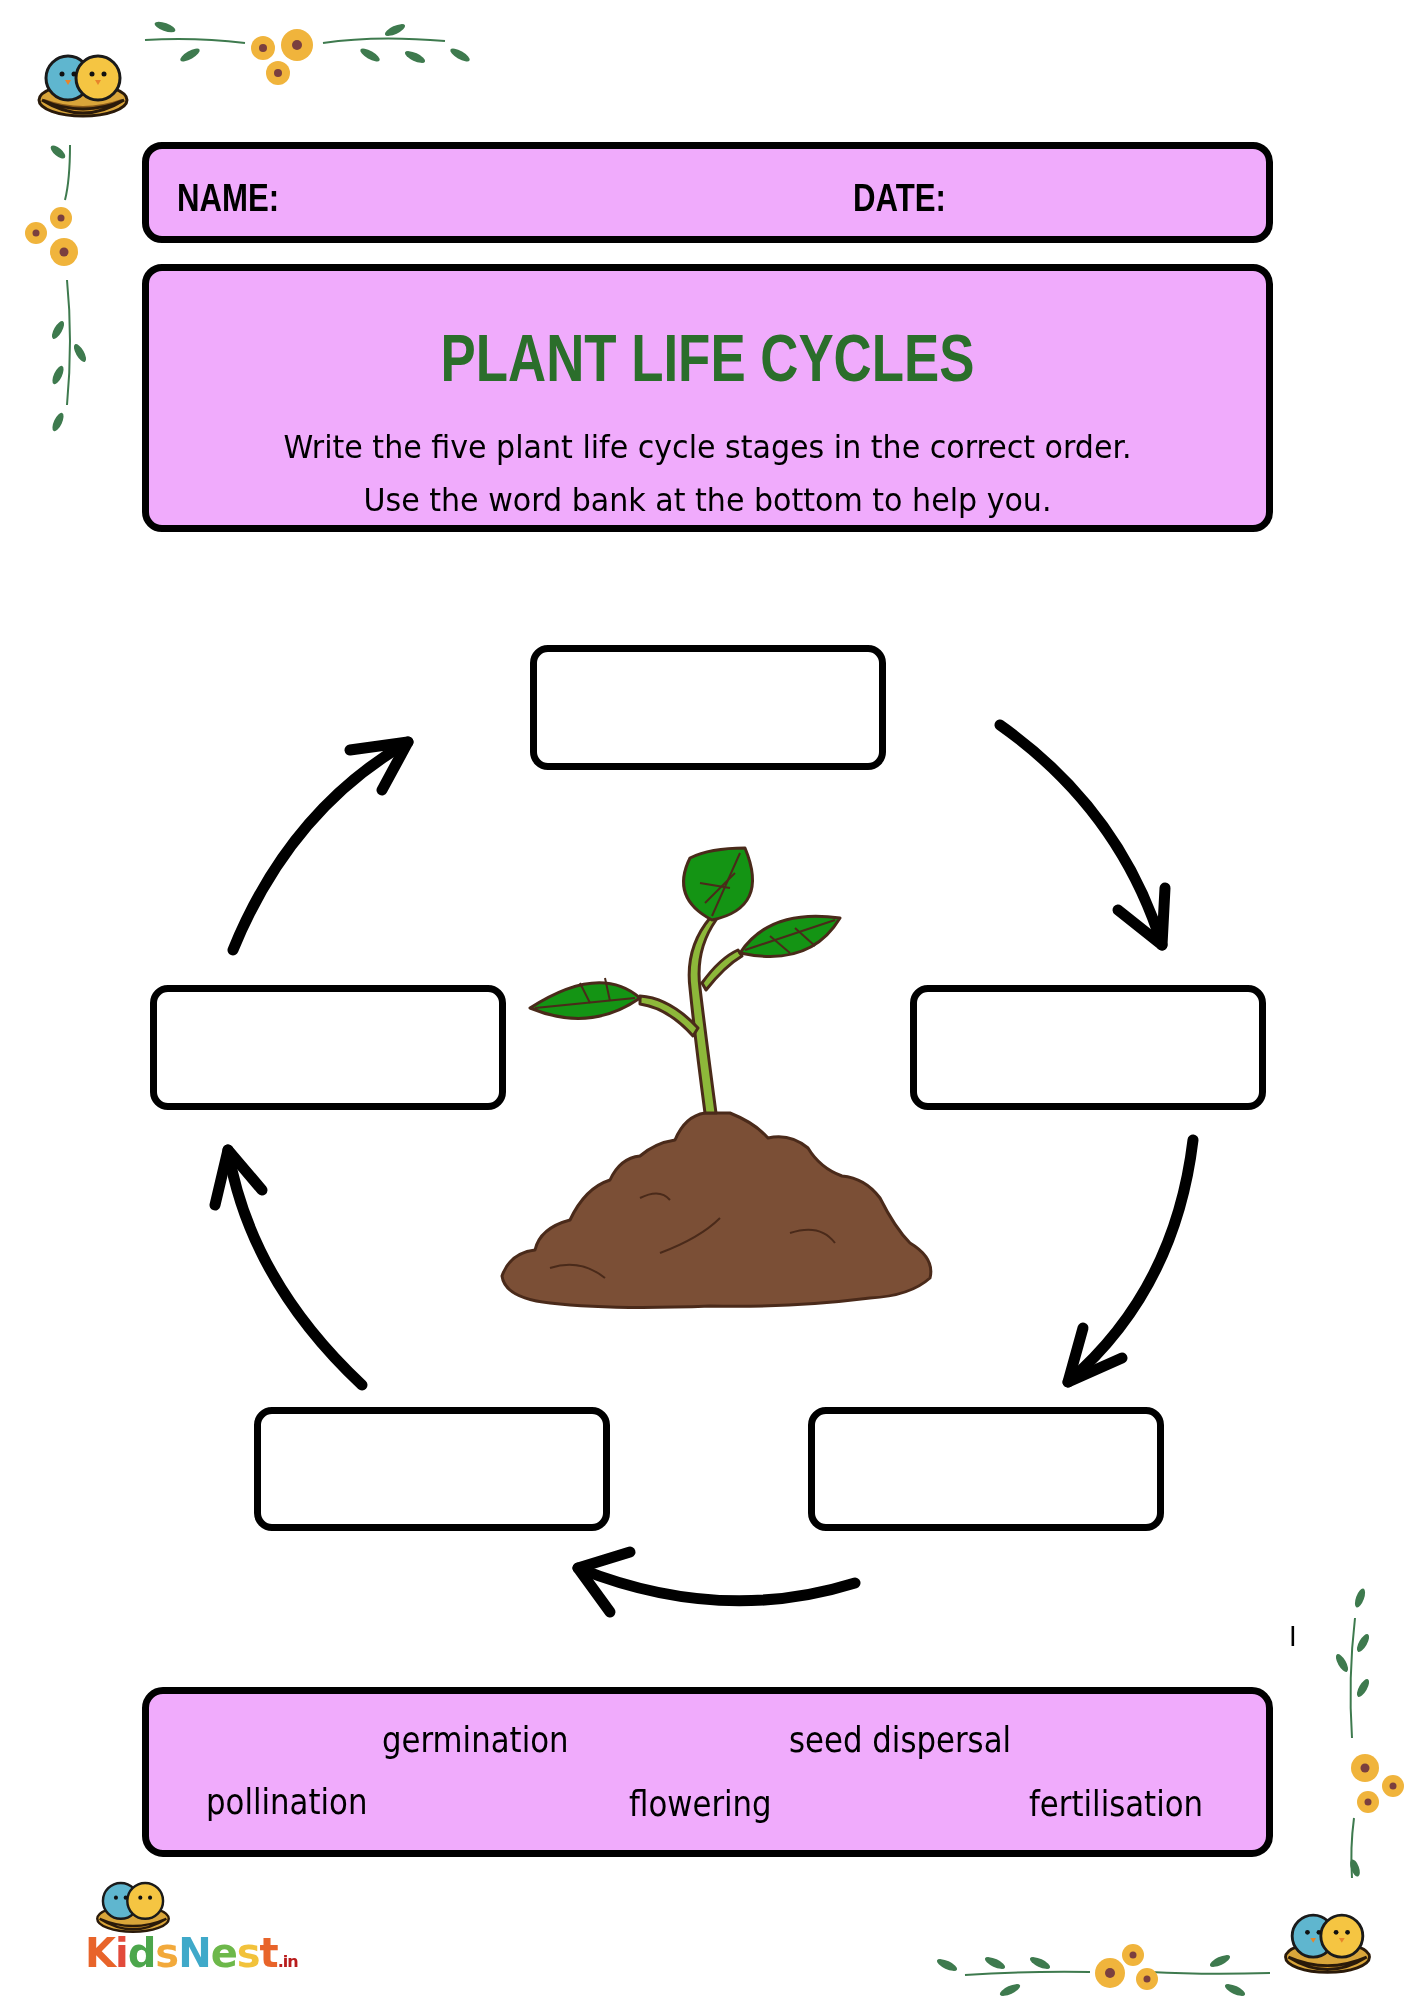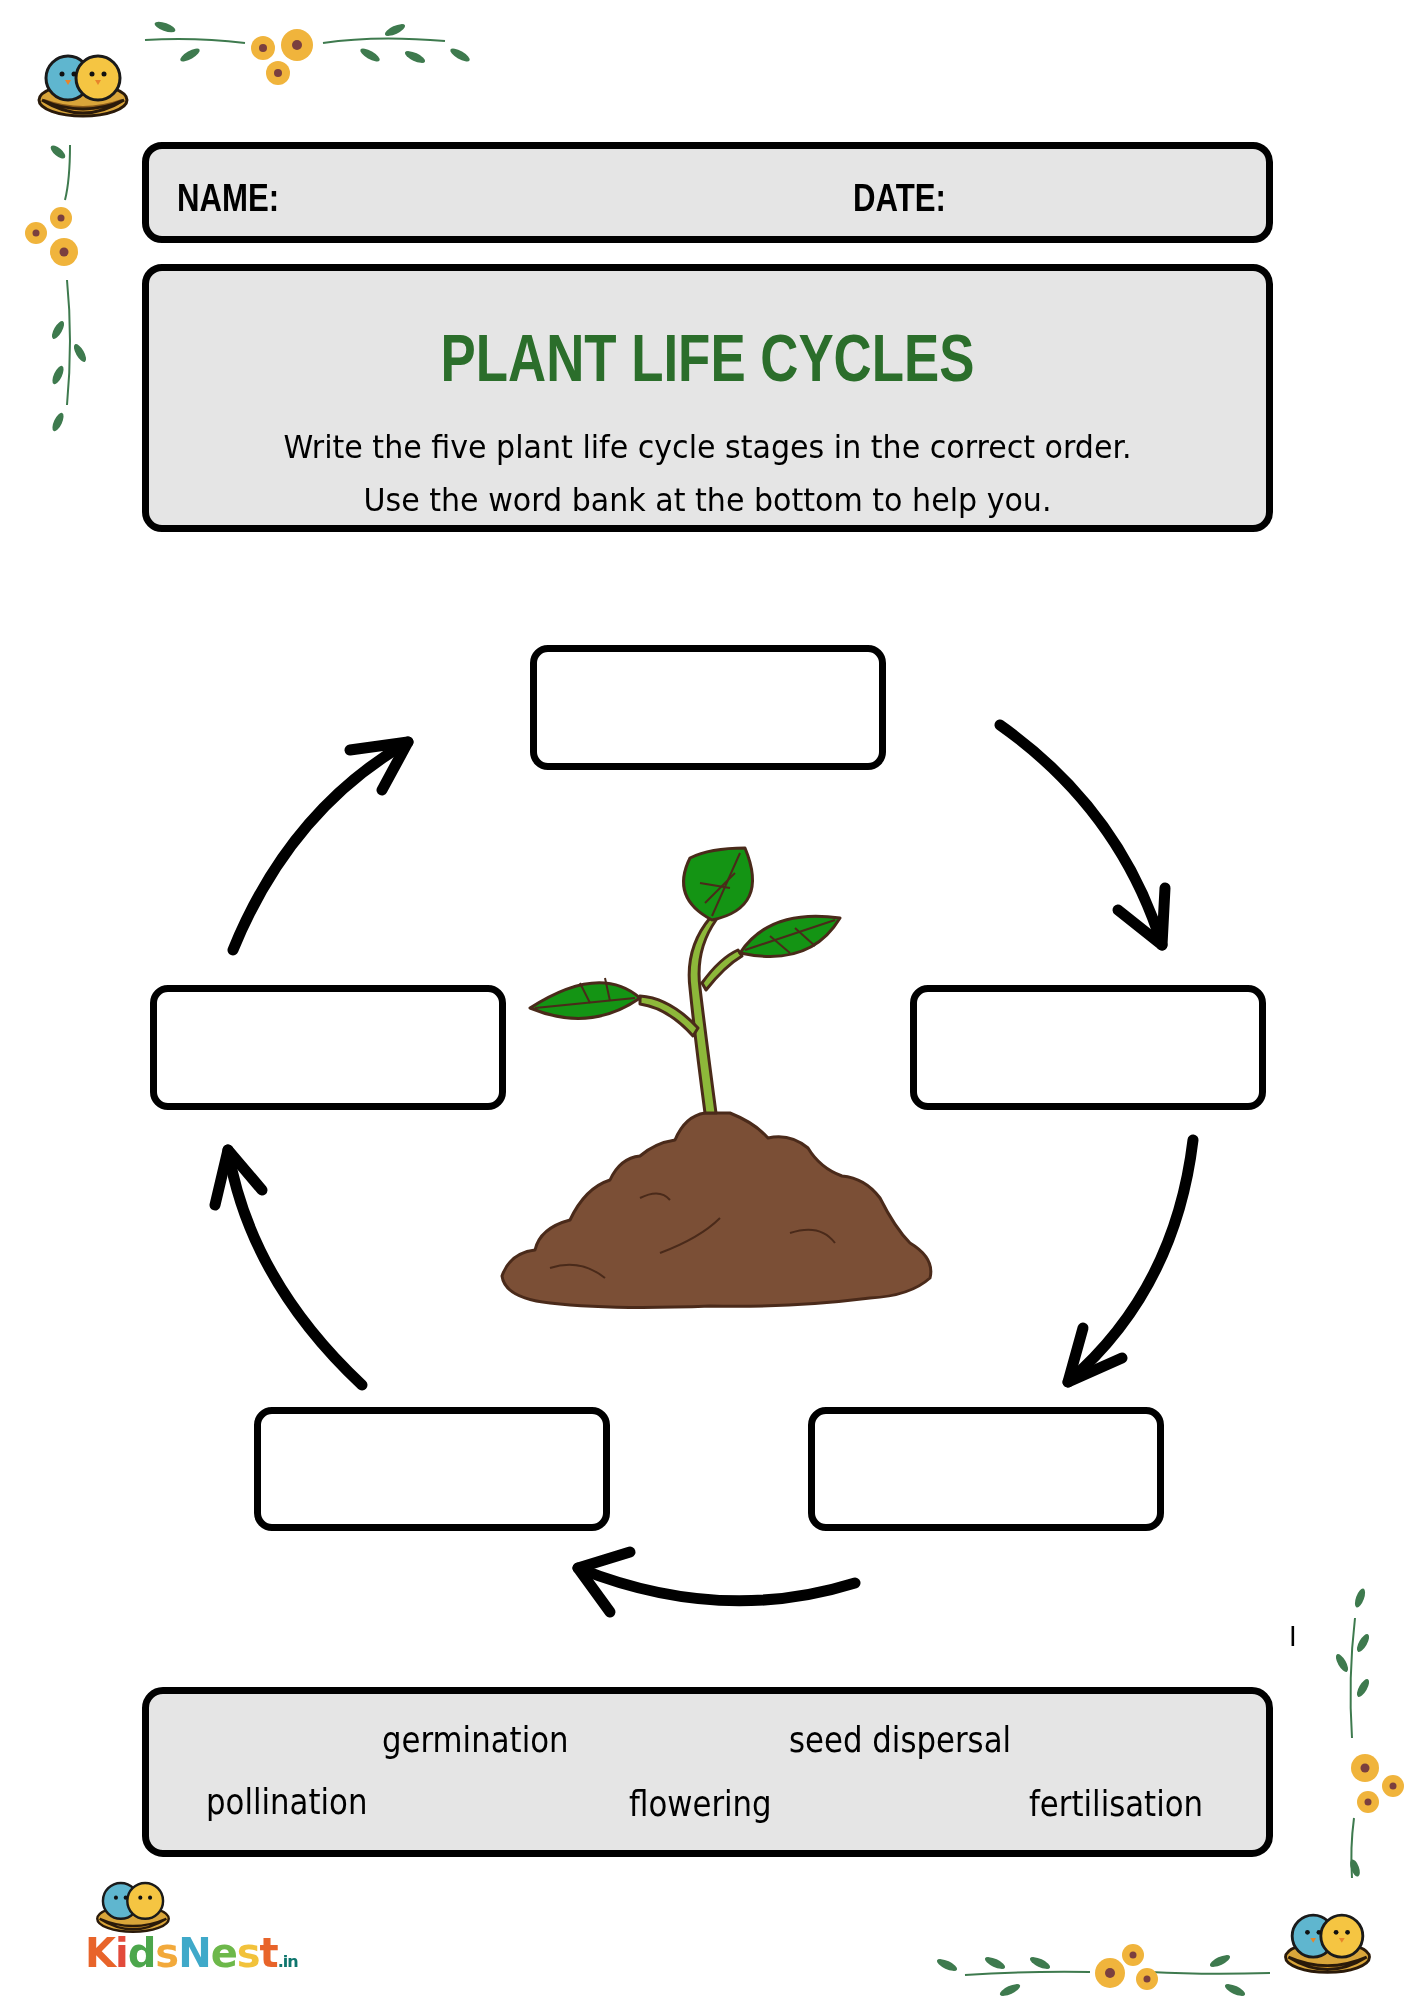--- a/index.html
+++ b/index.html
@@ -1,18 +1,18 @@
 <!DOCTYPE html>
 <html><head>
 <meta charset="utf-8">
 <style>
   html, body { margin:0; padding:0; background:#ffffff; }
   body { width:1414px; height:2000px; position:relative; overflow:hidden; font-family:"DejaVu Sans", sans-serif; color:#000; }
   .abs { position:absolute; }
-  .box { position:absolute; border:7px solid #000; border-radius:18px; background:#e5e5e5; box-sizing:border-box; }
+  .box { position:absolute; border:7px solid #000; border-radius:18px; background:#f0abfc; box-sizing:border-box; }
   .hdr-label { position:absolute; font-family:"Liberation Sans", sans-serif; font-weight:bold; font-size:38px; letter-spacing:0px; transform:scaleX(0.82); transform-origin:left center; line-height:1; }
   .title { position:absolute; left:0; right:0; text-align:center; font-family:"Liberation Sans", sans-serif; font-weight:bold; font-size:66px; line-height:1; transform:scaleX(0.80); transform-origin:center; }
   .instr { position:absolute; left:0; right:0; text-align:center; font-family:"DejaVu Sans", sans-serif; font-size:32px; line-height:1; transform:scaleX(0.94); transform-origin:center; }
   .word { position:absolute; font-family:"DejaVu Sans", sans-serif; font-size:35px; line-height:1; transform:scaleX(0.88); transform-origin:left center; white-space:nowrap; }
   .stage-box { position:absolute; border:7px solid #000; border-radius:18px; box-sizing:border-box; background:#fff; }
   svg { position:absolute; overflow:visible; }
   .logo-text { position:absolute; font-family:"DejaVu Sans", sans-serif; font-weight:bold; font-size:40px; line-height:1; letter-spacing:-1px; }
 </style>
 </head>
 <body>
@@ -206,15 +206,15 @@
     <ellipse cx="55" cy="60" rx="44" ry="16" fill="#D9A53A" stroke="#2a1a0a" stroke-width="3"></ellipse>
     <circle cx="40" cy="38" r="22" fill="#5FB6CF" stroke="#1a1a1a" stroke-width="3"></circle>
     <circle cx="70" cy="38" r="22" fill="#F5C542" stroke="#1a1a1a" stroke-width="3"></circle>
     <circle cx="34" cy="34" r="2.5" fill="#111"></circle>
       <circle cx="46" cy="34" r="2.5" fill="#111"></circle>
     <circle cx="64" cy="34" r="2.5" fill="#111"></circle>
       <circle cx="76" cy="34" r="2.5" fill="#111"></circle>
     <path d="M14 60 Q55 86 96 60 Q55 78 14 60" fill="#C98E28" stroke="#2a1a0a" stroke-width="3"></path>
   </svg>
   <div class="logo-text" style="left:5px;top:63px;">
-    <span style="color:#E8642A">K</span><span style="color:#E24A3B">i</span><span style="color:#4CA64C">d</span><span style="color:#F2A93B">s</span><span style="color:#3FA9C9">N</span><span style="color:#6DB84A">e</span><span style="color:#F2C23B">s</span><span style="color:#E8642A">t</span><span style="color:#0f766e;font-size:16px;">.in</span>
+    <span style="color:#E8642A">K</span><span style="color:#E24A3B">i</span><span style="color:#4CA64C">d</span><span style="color:#F2A93B">s</span><span style="color:#3FA9C9">N</span><span style="color:#6DB84A">e</span><span style="color:#F2C23B">s</span><span style="color:#E8642A">t</span><span style="color:#b91c1c;font-size:16px;">.in</span>
   </div>
 </div>
 
 </body></html>

